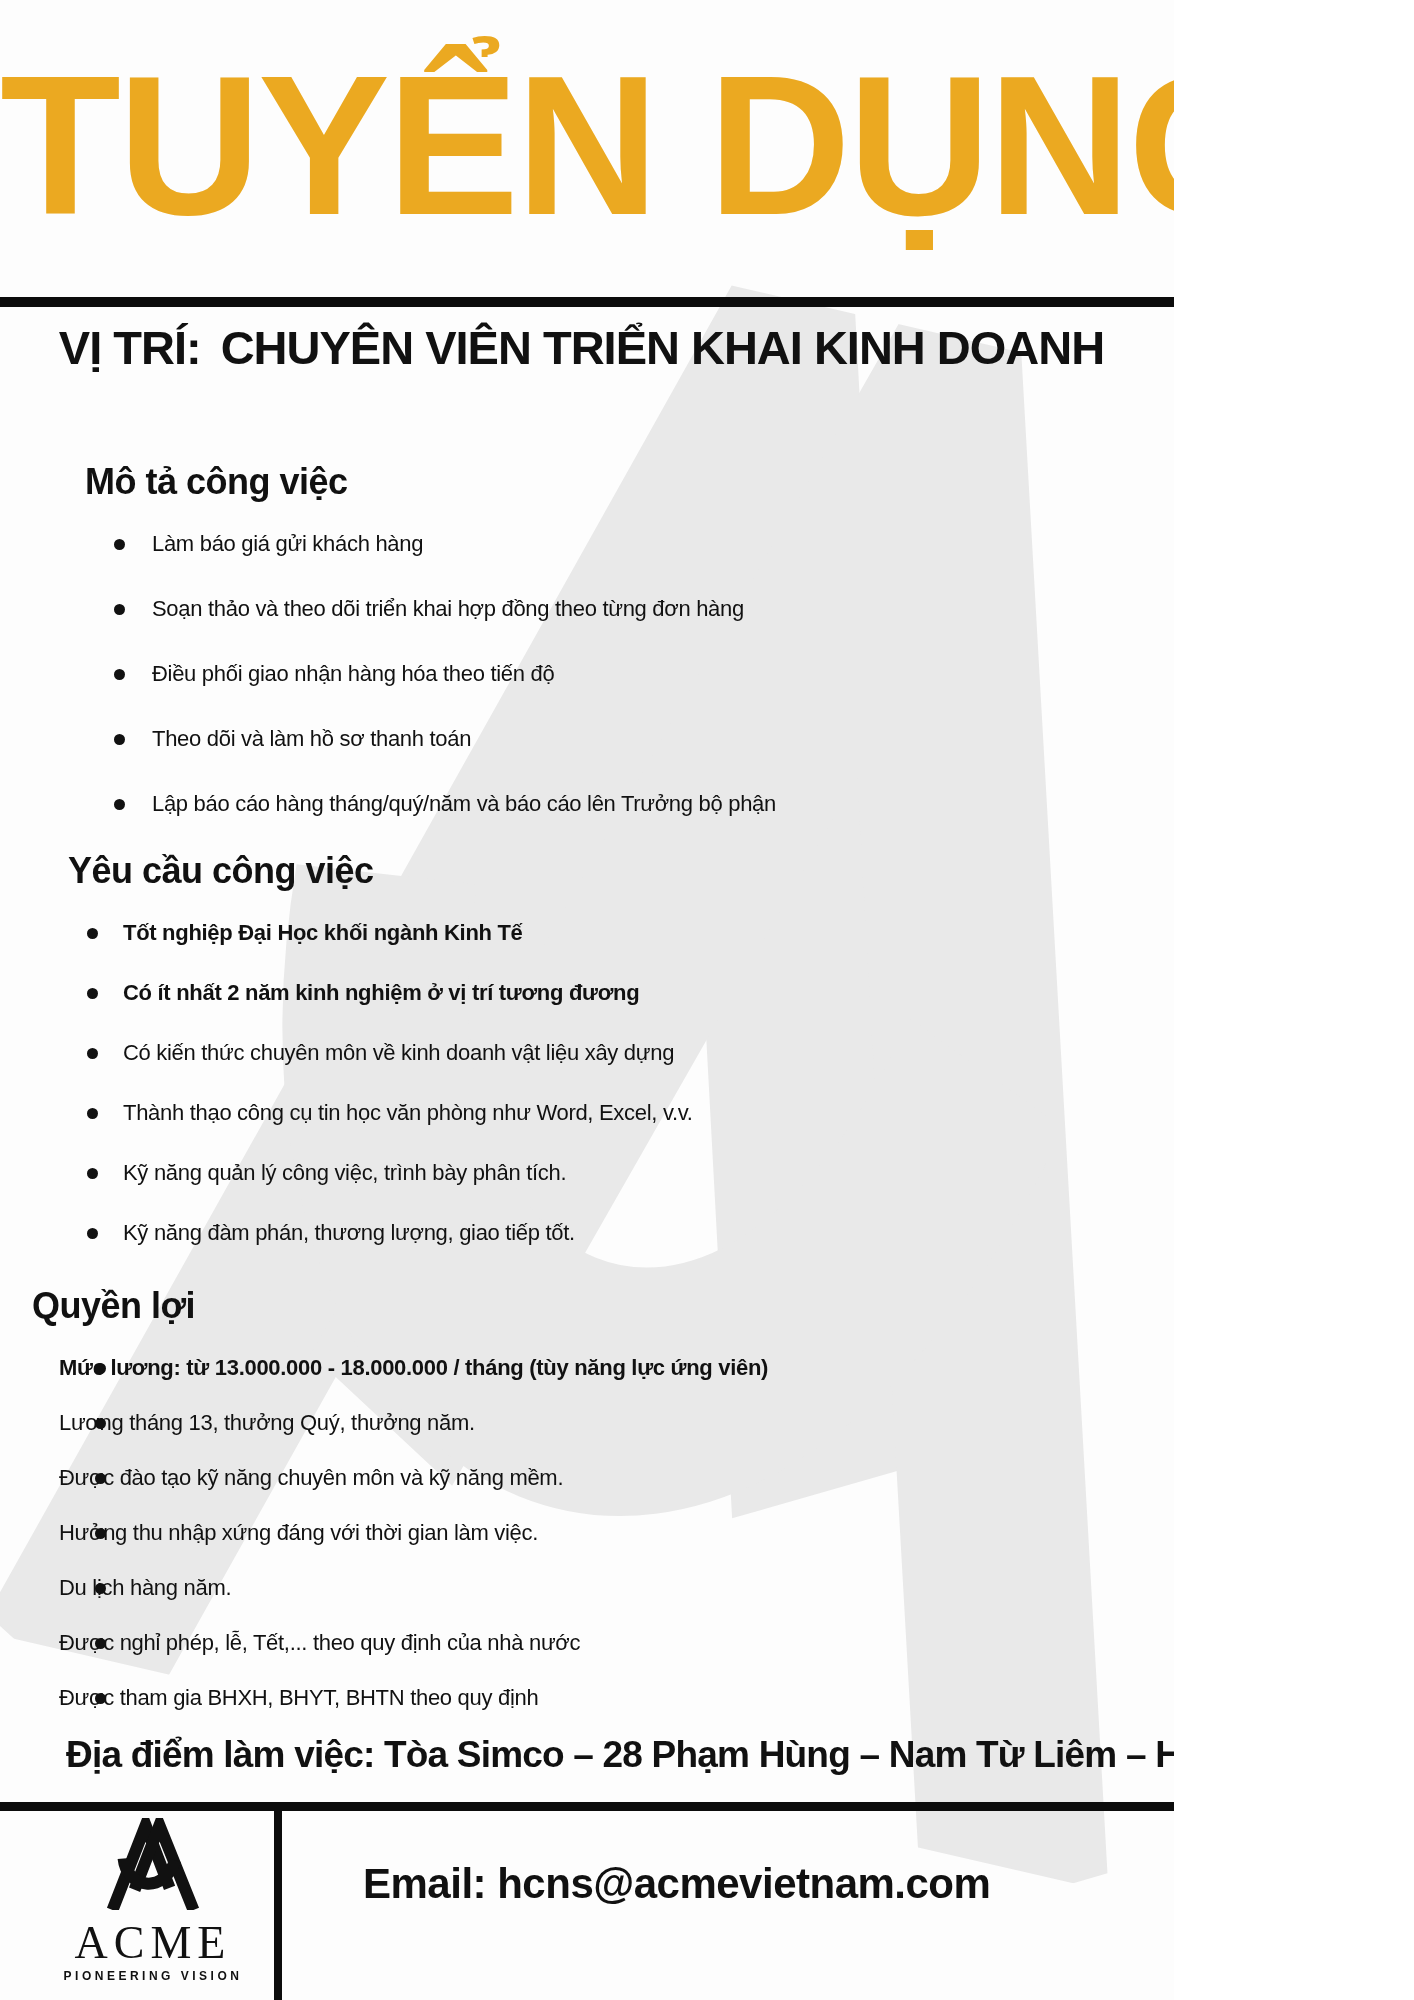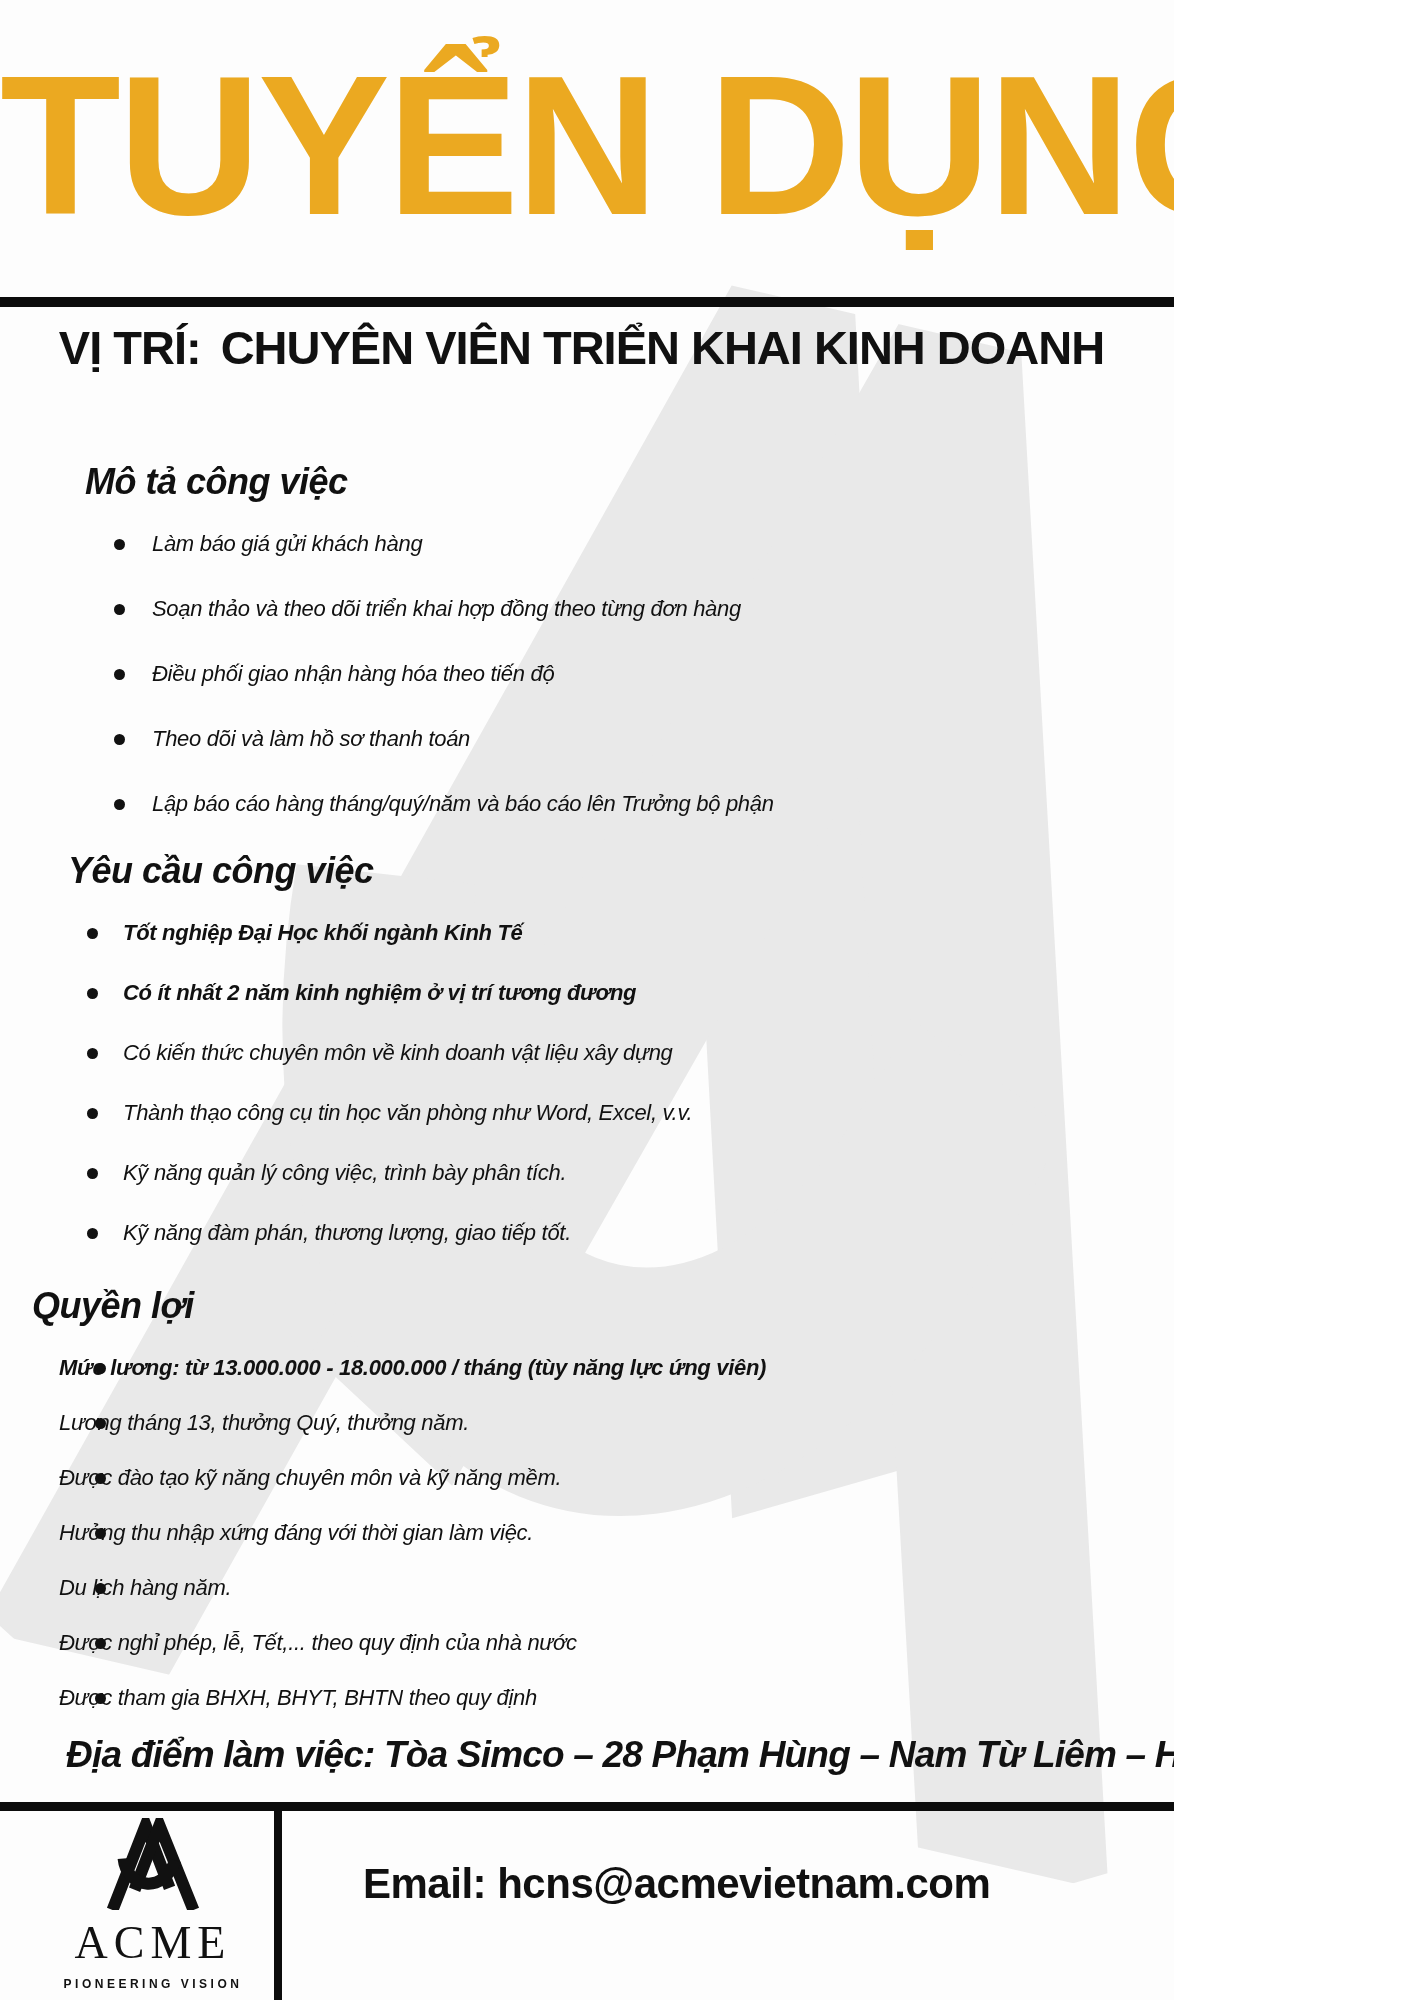--- a/index.html
+++ b/index.html
@@ -50,21 +50,20 @@
     font-size:47px;font-weight:bold;
     letter-spacing:-1px;
     white-space:nowrap;
     z-index:2;
   }
   .position-line .pos-label{margin-right:20px;}
   
   .content{
     position:absolute;top:460px;left:0;right:0;
     z-index:2;
-    font-style:italic;
   }
   .section h2{
     margin:0;
     font-size:36px;font-weight:bold;
     letter-spacing:-0.5px;
     line-height:44px;
   }
   .section ul{
     list-style:none;
     margin:20px 0 16px 0;padding:0;
@@ -115,21 +114,21 @@
     text-align:center;z-index:3;
   }
   .footer-logo .mark{width:120px;height:92px;color:#111;}
   .footer-logo .wordmark{
     font-family:"Liberation Serif","DejaVu Serif",serif;
     font-size:46px;letter-spacing:6px;
     margin-top:2px;
   }
   .footer-logo .tagline{
     font-size:12px;font-weight:bold;letter-spacing:3.5px;
-    margin-top:8px;
+    margin-top:0;
   }
   .footer-contact{
     position:absolute;top:1848px;left:363px;z-index:3;
   }
   .footer-contact div{
     font-size:42px;font-weight:bold;
     letter-spacing:-0.5px;
     line-height:71px;
     white-space:nowrap;
   }

